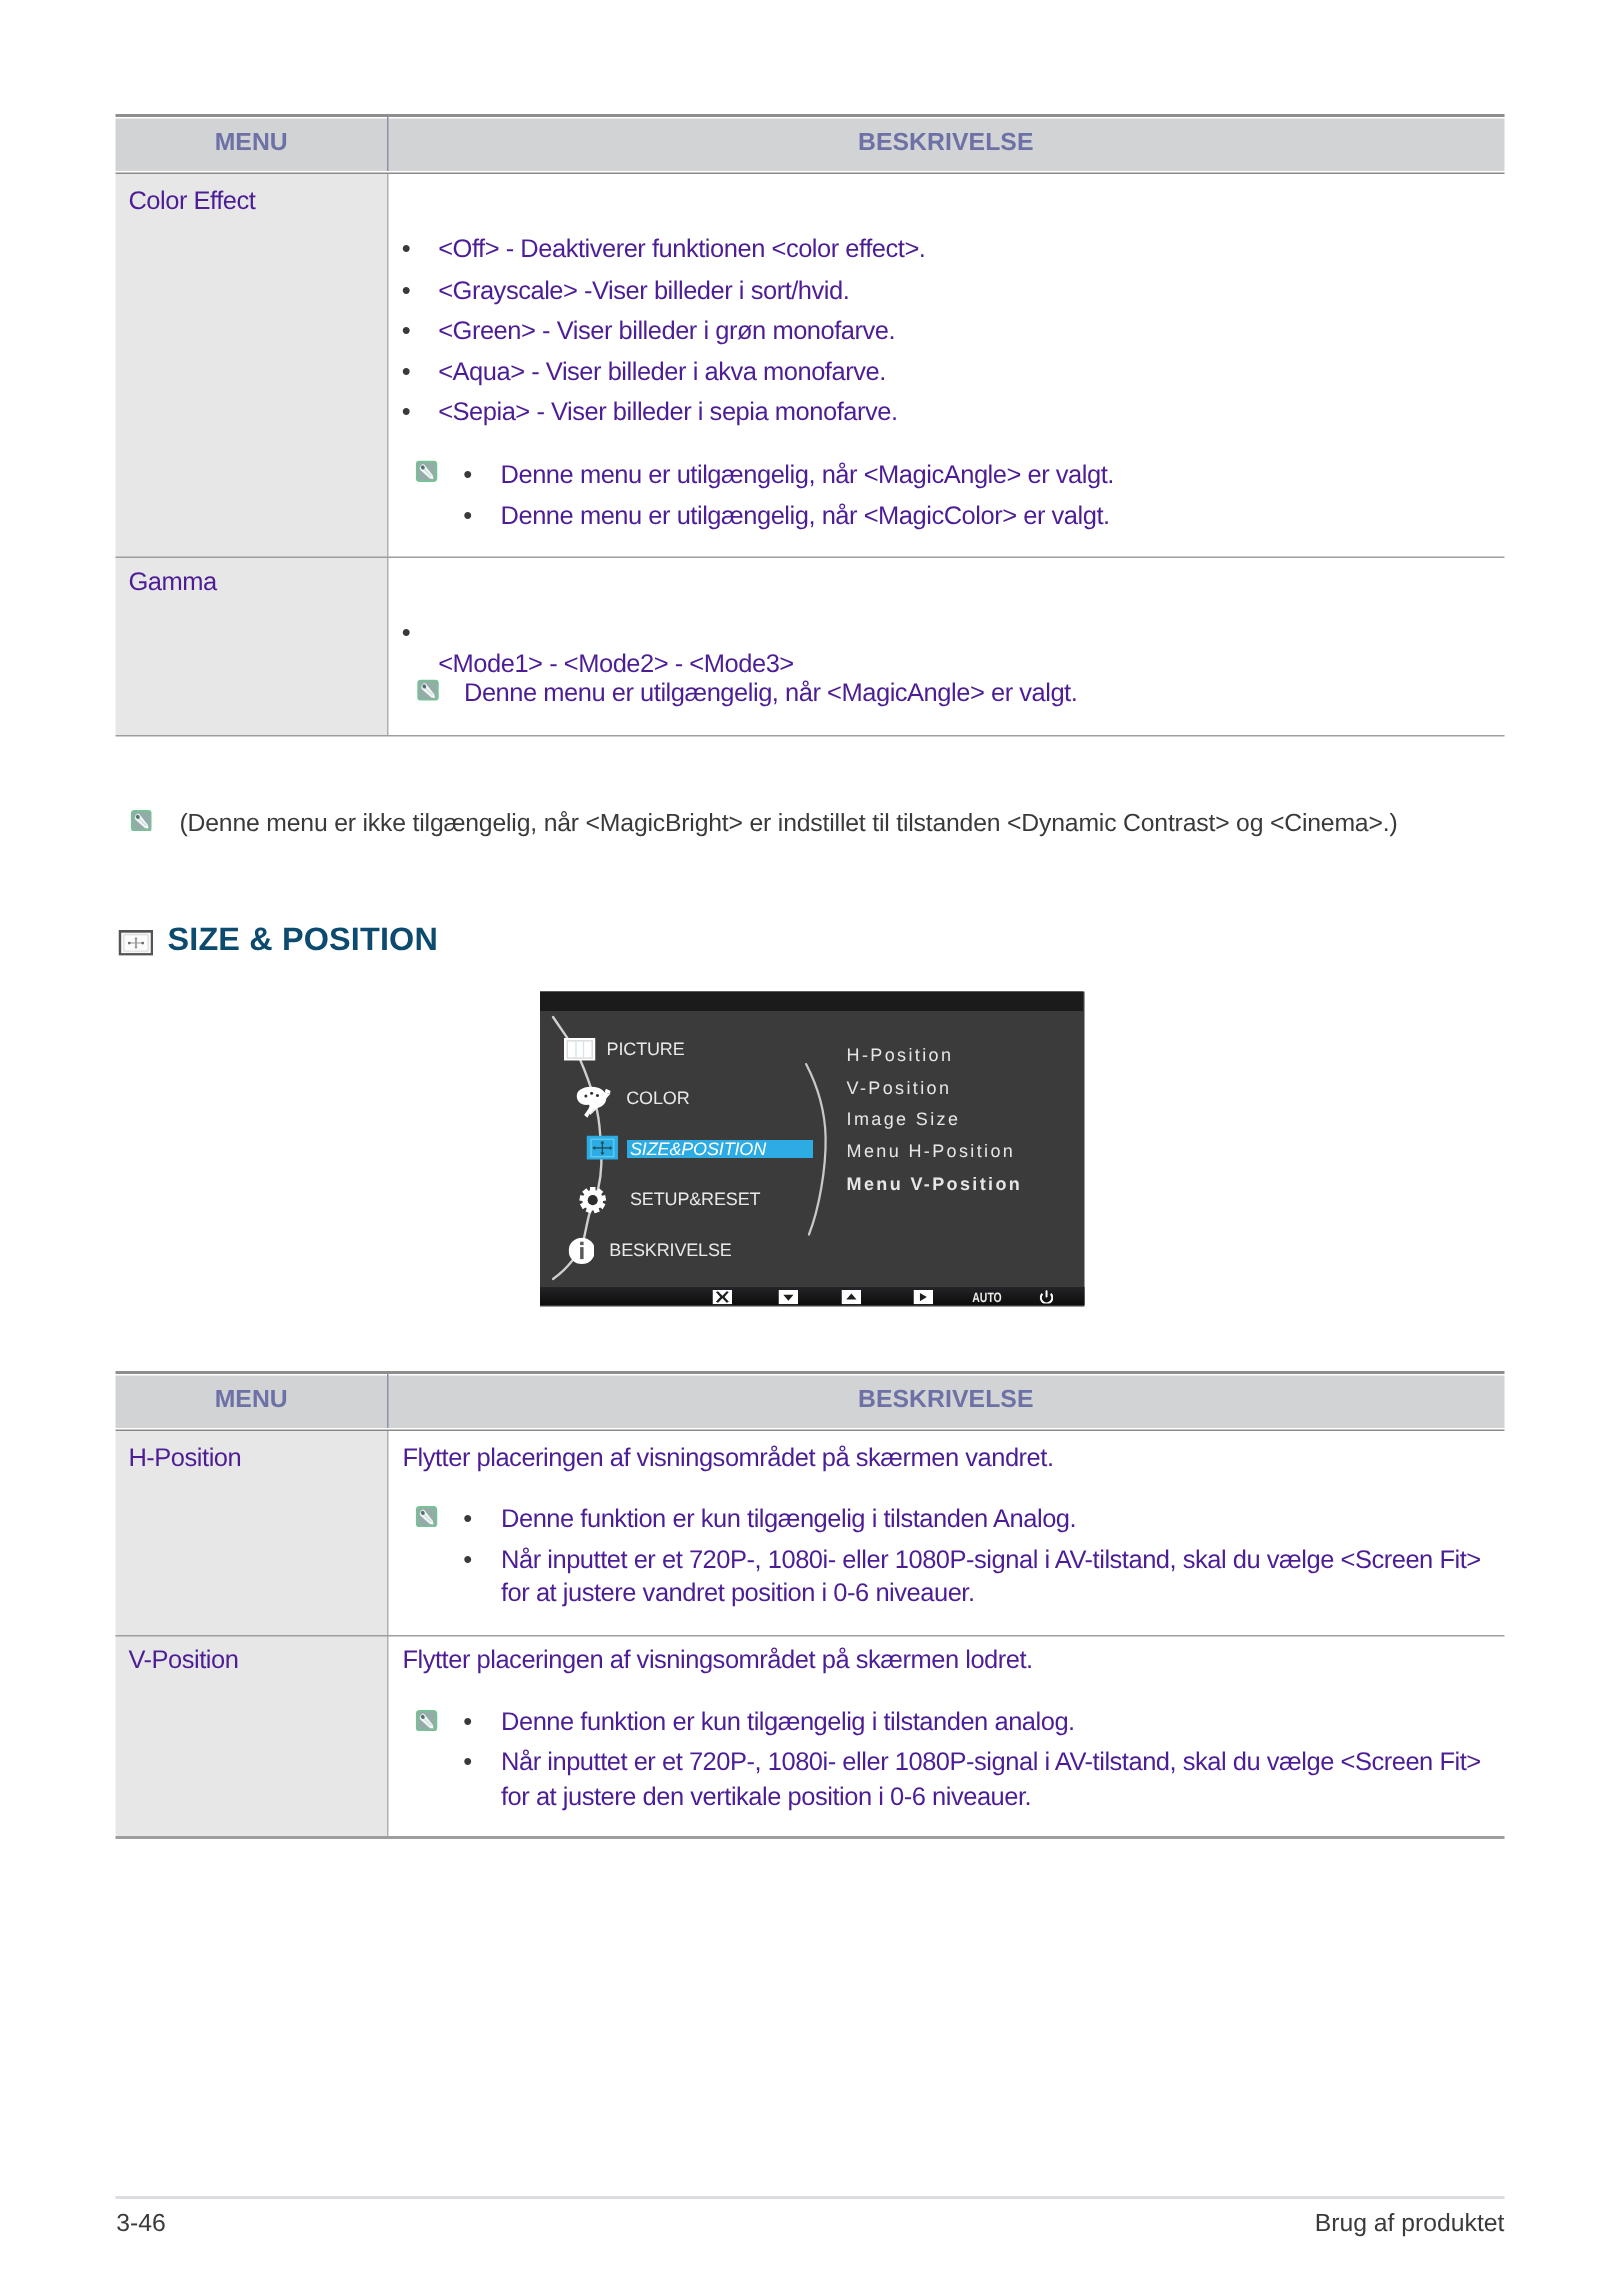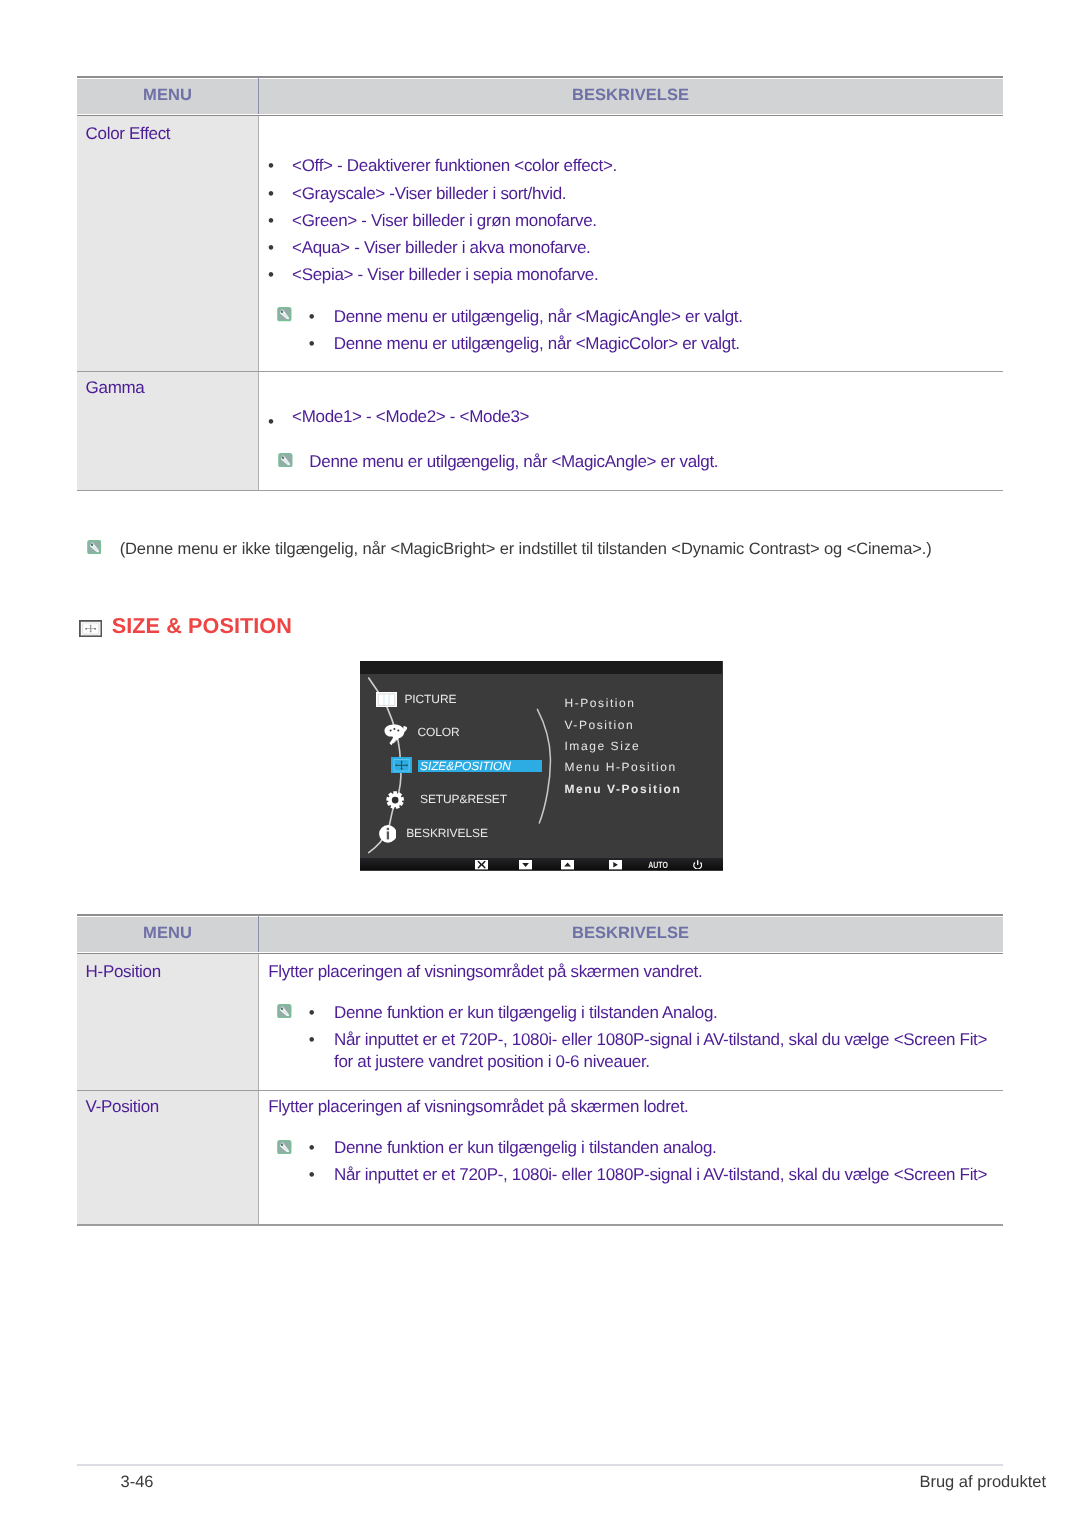--- a/index.html
+++ b/index.html
@@ -15,24 +15,24 @@
   .rowsep{position:absolute;left:77px;width:926px;height:1.5px;background:#9e9e9e;}
   .menucol{position:absolute;left:77px;width:181px;background:#e7e7e7;}
   .vsep{position:absolute;left:258px;width:1.4px;background:#b0b0b0;}
 
   
   .ln,.bm,.th,.snote,.ft{position:absolute;white-space:nowrap;}
   .ln{font-size:17px;line-height:20px;letter-spacing:-0.32px;color:#4c1d95;}
   .bm{font-size:17px;line-height:20px;color:#3a3a3a;}
   .th{font-size:16.5px;line-height:20px;font-weight:bold;letter-spacing:0.05px;color:#6d71a6;}
   .snote{font-size:16.5px;line-height:20px;letter-spacing:-0.12px;color:#3a3a3a;}
-  .ft{font-size:16.5px;line-height:20px;letter-spacing:0px;color:#3a3a3a;margin-left:43px;}
+  .ft{font-size:16.5px;line-height:20px;letter-spacing:0px;color:#3a3a3a;}
 
   .sechead{position:absolute;font-size:21.6px;line-height:26px;font-weight:bold;
-           letter-spacing:0.1px;color:#ef4444;white-space:nowrap;}
+           letter-spacing:0.1px;color:#0c4a6e;white-space:nowrap;}
 
   .frule{position:absolute;left:77px;top:1464.4px;width:926px;height:1.4px;background:#dcdde4;}
 
   
   .osd{position:absolute;left:360px;top:661px;width:362.5px;height:209.5px;background:#3b3b3b;}
   .osd-top{position:absolute;left:0;top:0;width:362px;height:12.8px;background:#1b1b1b;}
   .osd-bot{position:absolute;left:0;top:197.2px;width:362.5px;height:12.3px;
            background:linear-gradient(180deg,#242429 0%,#1a1a1d 40%,#0d0d0d 100%);}
   .osd-item{position:absolute;color:#e9e9e9;font-size:12px;line-height:22px;
             letter-spacing:-0.1px;white-space:nowrap;}
@@ -76,21 +76,21 @@
       <path d="M5.25 4.55 L4.15 5.6 L9.6 10.85 L10.65 10.05 Z" fill="#c9dcd8" opacity="0.8"></path>
       <ellipse cx="4.6" cy="4.55" rx="1.2" ry="1.4" transform="rotate(-40 4.6 4.55)" fill="#4e7570"></ellipse>
       <path d="M10.7 10.0 L11.3 11.85 L9.65 11.2 Z" fill="#ffffff"></path>
     </svg>
   <div class="bm" style="left:308.8px;top:306.9px;">•</div>
   <div class="ln" style="left:333.7px;top:306.9px;">Denne menu er utilgængelig, når &lt;MagicAngle&gt; er valgt.</div>
   <div class="bm" style="left:308.8px;top:333.8px;">•</div>
   <div class="ln" style="left:333.7px;top:333.8px;">Denne menu er utilgængelig, når &lt;MagicColor&gt; er valgt.</div>
   <div class="ln" style="left:85.6px;top:378.4px;">Gamma</div>
   <div class="bm" style="left:267.9px;top:411.7px;">•</div>
-  <div class="ln" style="left:292.1px;top:407px;text-align:right;">&lt;Mode1&gt; - &lt;Mode2&gt; - &lt;Mode3&gt;</div>
+  <div class="ln" style="left:292.1px;top:433px;text-align:right;">&lt;Mode1&gt; - &lt;Mode2&gt; - &lt;Mode3&gt;</div>
   <svg class="nic" viewBox="0 0 14 14" width="14.7" height="14.3" style="position:absolute;left:277.9px;top:452.9px;">
       <rect x="0" y="0" width="14" height="14" rx="2.6" fill="#76c195"></rect>
       <rect x="1.25" y="1.25" width="11.5" height="11.5" rx="1.4" fill="#93aca8"></rect>
       <path d="M4.3 2.35 C 2.2 3.9 2.1 5.8 3.5 6.9 L 9.25 11.85 L 11.55 12.1 L 11.15 9.7 L 6.5 3.75 C 5.7 2.6 5.0 2.1 4.3 2.35 Z" fill="#dfeae8"></path>
       <path d="M4.5 2.95 C 2.85 4.2 2.8 5.6 3.95 6.5 L 9.45 11.25 L 11.0 11.5 L 10.7 9.9 L 6.25 4.2 C 5.6 3.25 5.0 2.8 4.5 2.95 Z" fill="#ffffff"></path>
       <path d="M5.25 4.55 L4.15 5.6 L9.6 10.85 L10.65 10.05 Z" fill="#c9dcd8" opacity="0.8"></path>
       <ellipse cx="4.6" cy="4.55" rx="1.2" ry="1.4" transform="rotate(-40 4.6 4.55)" fill="#4e7570"></ellipse>
       <path d="M10.7 10.0 L11.3 11.85 L9.65 11.2 Z" fill="#ffffff"></path>
     </svg>
   <div class="ln" style="left:309.3px;top:452.4px;">Denne menu er utilgængelig, når &lt;MagicAngle&gt; er valgt.</div>
@@ -239,17 +239,18 @@
       <path d="M4.3 2.35 C 2.2 3.9 2.1 5.8 3.5 6.9 L 9.25 11.85 L 11.55 12.1 L 11.15 9.7 L 6.5 3.75 C 5.7 2.6 5.0 2.1 4.3 2.35 Z" fill="#dfeae8"></path>
       <path d="M4.5 2.95 C 2.85 4.2 2.8 5.6 3.95 6.5 L 9.45 11.25 L 11.0 11.5 L 10.7 9.9 L 6.25 4.2 C 5.6 3.25 5.0 2.8 4.5 2.95 Z" fill="#ffffff"></path>
       <path d="M5.25 4.55 L4.15 5.6 L9.6 10.85 L10.65 10.05 Z" fill="#c9dcd8" opacity="0.8"></path>
       <ellipse cx="4.6" cy="4.55" rx="1.2" ry="1.4" transform="rotate(-40 4.6 4.55)" fill="#4e7570"></ellipse>
       <path d="M10.7 10.0 L11.3 11.85 L9.65 11.2 Z" fill="#ffffff"></path>
     </svg>
   <div class="bm" style="left:308.8px;top:1138.4px;">•</div>
   <div class="ln" style="left:334.0px;top:1138.4px;">Denne funktion er kun tilgængelig i tilstanden analog.</div>
   <div class="bm" style="left:308.8px;top:1165.3px;">•</div>
   <div class="ln" style="left:334.0px;top:1165.3px;">Når inputtet er et 720P-, 1080i- eller 1080P-signal i AV-tilstand, skal du vælge &lt;Screen Fit&gt;</div>
+  <div class="ln" style="left:334.0px;top:1187.5px;">for at justere den vertikale position i 0-6 niveauer.</div>
 
   <div class="frule"></div>
   <div class="ft" style="left:77.5px;top:1472.0px;">3-46</div>
   <div class="ft" style="left:0px;top:1472.0px;width:1003px;text-align:right;">Brug af produktet</div>
 </div>
 
 </body></html>

